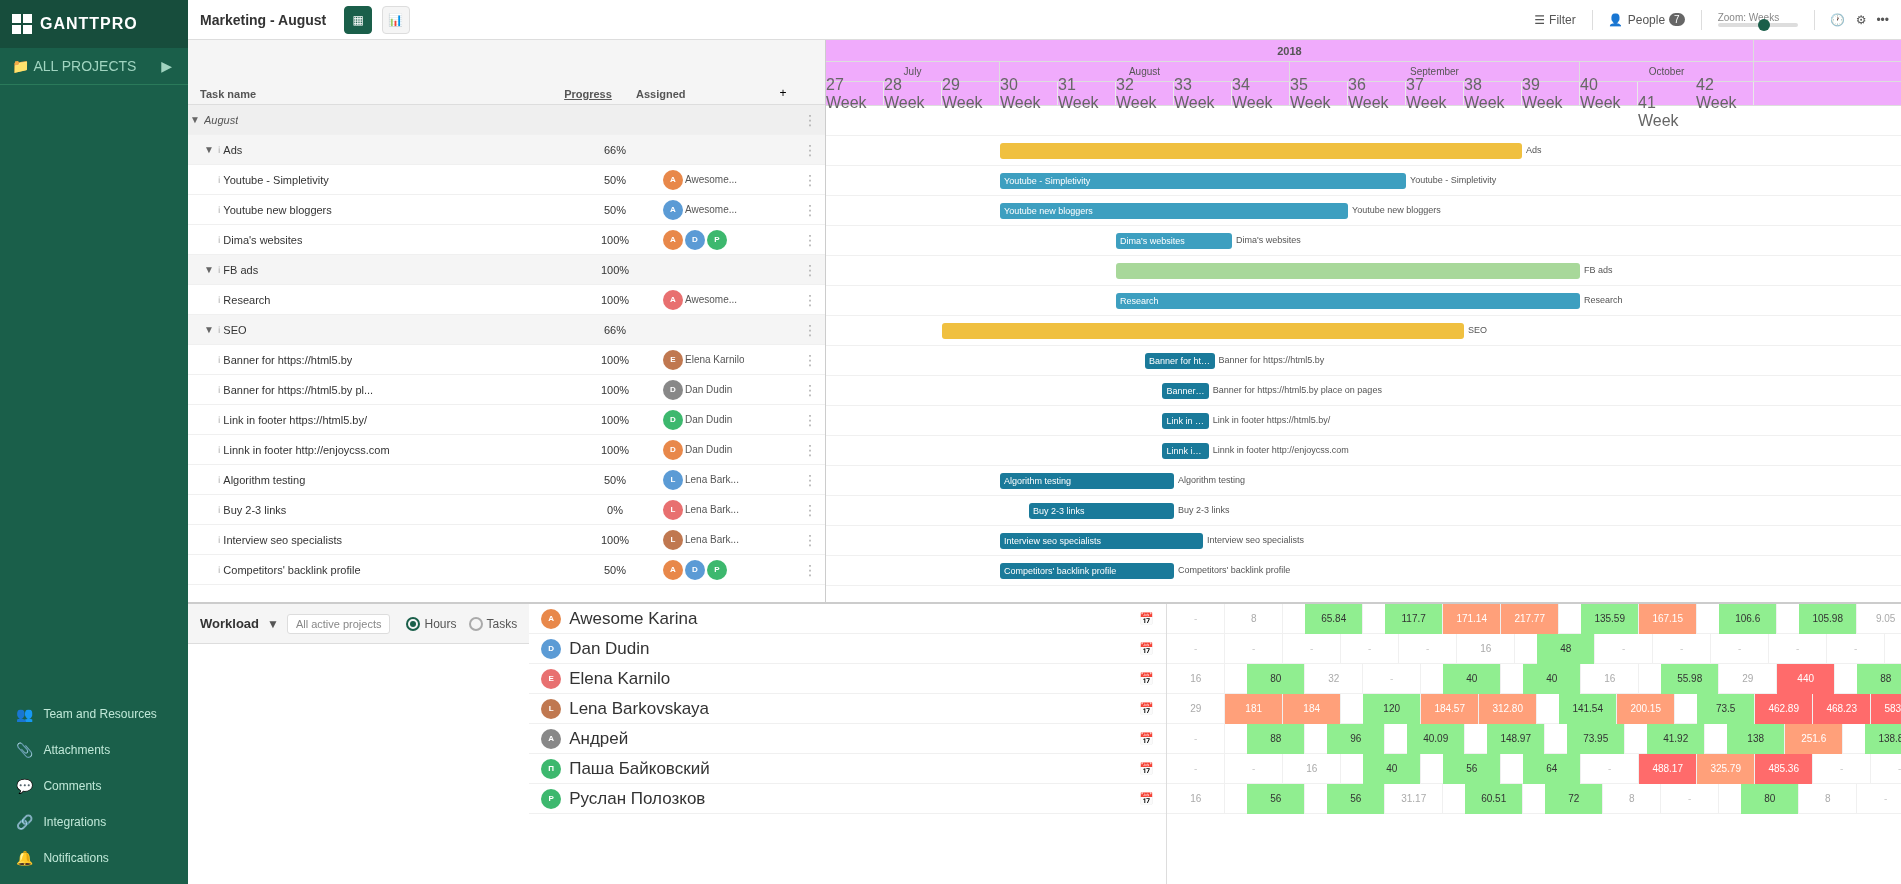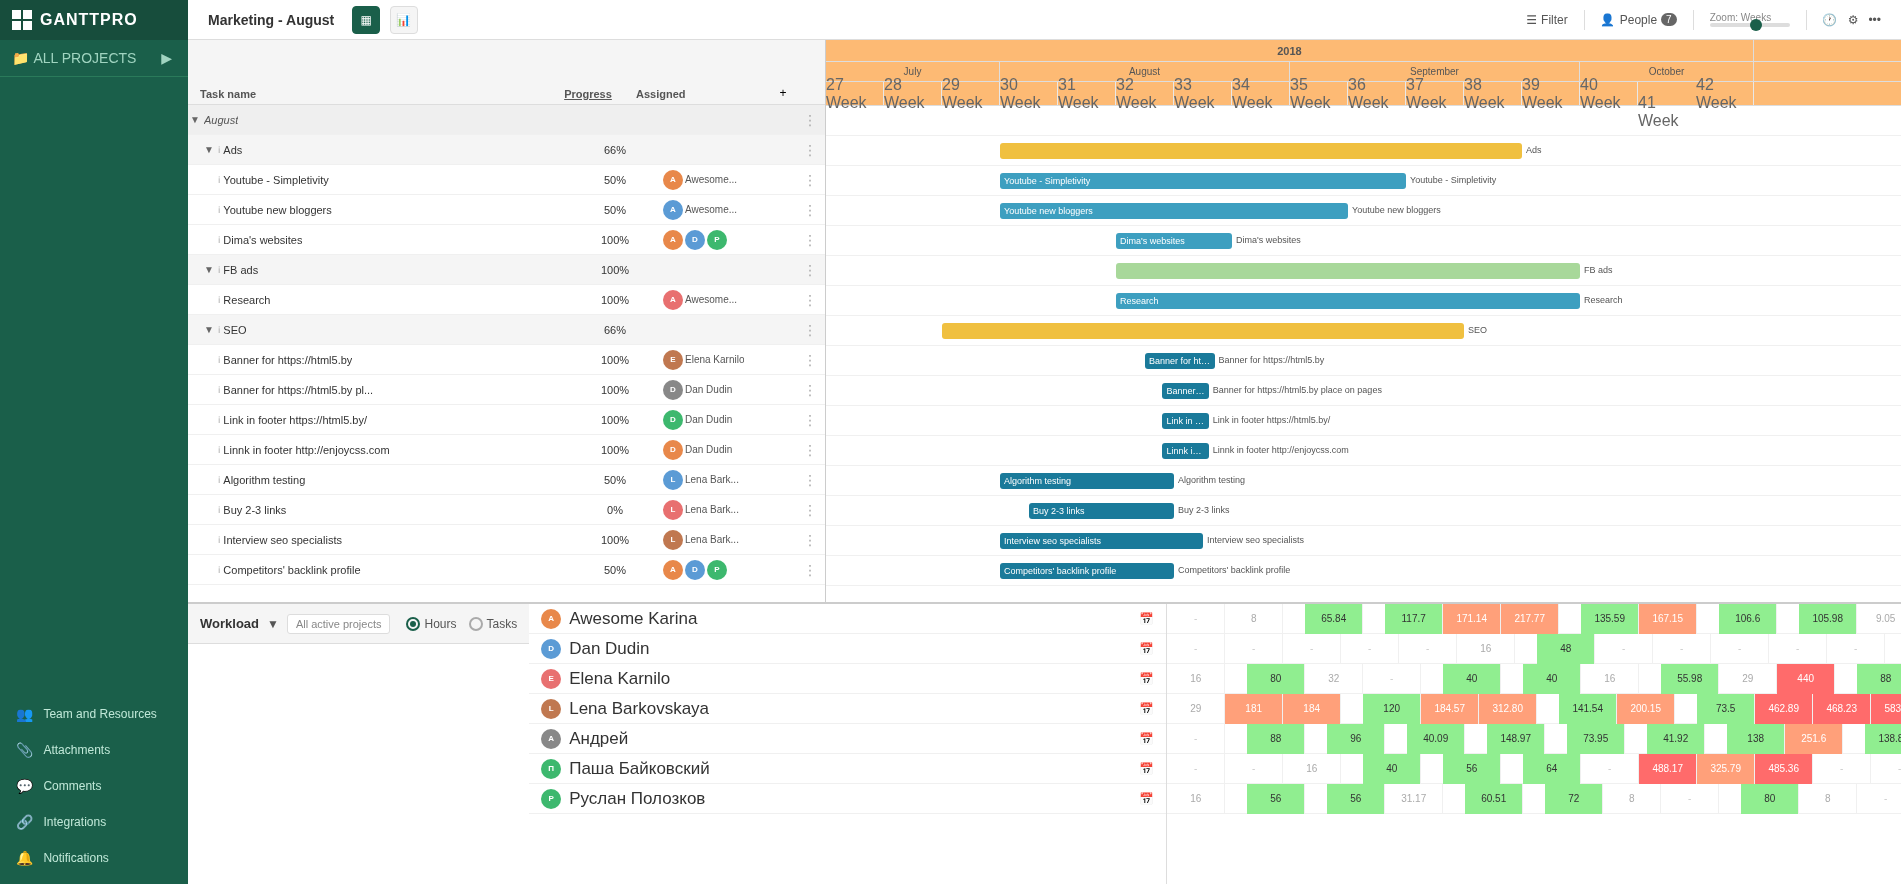--- a/index.html
+++ b/index.html
@@ -13,21 +13,21 @@
       display: flex;
       flex-direction: column;
       flex-shrink: 0;
       height: 100%;
     }
     .sidebar-logo {
       display: flex;
       align-items: center;
       padding: 10px 12px;
       background: #174d3c;
-      height: 40px;
+      height: 48px;
     }
     .sidebar-logo-icon {
       width: 20px; height: 20px; margin-right: 8px;
       display: grid; grid-template-columns: 1fr 1fr; gap: 2px;
     }
     .sidebar-logo-icon span { background: #fff; display: block; }
     .sidebar-logo-text { font-size: 16px; font-weight: bold; color: #fff; letter-spacing: 1px; }
     .sidebar-projects {
       display: flex; align-items: center; padding: 10px 12px;
       font-size: 12px; color: #a0d4c0; cursor: pointer;
@@ -43,21 +43,21 @@
     }
     .sidebar-item-icon { font-size: 14px; }
     .sidebar-item-label { font-size: 12px; color: #c0e8d8; }
 
     
     .main { flex: 1; display: flex; flex-direction: column; overflow: hidden; }
 
     
     .header {
       height: 40px; background: #fff; border-bottom: 1px solid #ddd;
-      display: flex; align-items: center; padding: 0 20px; gap: 10px;
+      display: flex; align-items: center; padding: 0 12px; gap: 10px;
     }
     .header-title { font-size: 14px; font-weight: bold; color: #333; margin-right: 8px; }
     .header-icon-btn {
       width: 28px; height: 28px; display: flex; align-items: center; justify-content: center;
       border: 1px solid #ddd; border-radius: 4px; cursor: pointer; background: #f5f5f5;
     }
     .header-icon-btn.active { background: #1a5f4a; color: #fff; border-color: #1a5f4a; }
     .header-spacer { flex: 1; }
     .header-filter, .header-people, .header-zoom, .header-icon-sm {
       display: flex; align-items: center; gap: 4px; cursor: pointer; color: #555;
@@ -106,21 +106,21 @@
     .task-progress-cell { width: 80px; text-align: center; font-size: 11px; color: #333; }
     .task-assigned-cell { width: 140px; display: flex; align-items: center; gap: 2px; padding-left: 8px; font-size: 11px; color: #555; overflow: hidden; }
     .task-more { width: 30px; text-align: center; color: #aaa; cursor: pointer; font-size: 14px; }
     .avatar {
       width: 20px; height: 20px; border-radius: 50%; display: flex; align-items: center; justify-content: center;
       font-size: 8px; color: #fff; font-weight: bold; flex-shrink: 0;
     }
 
     
     .gantt-chart { flex: 1; overflow: hidden; display: flex; flex-direction: column; background: #fff; }
-    .gantt-header { background: #fdba74; border-bottom: 1px solid #ddd; }
+    .gantt-header { background: #f0abfc; border-bottom: 1px solid #ddd; }
     .gantt-year-row { display: flex; height: 22px; border-bottom: 1px solid #ddd; }
     .gantt-year-cell { display: flex; align-items: center; justify-content: center; font-size: 11px; color: #555; font-weight: bold; border-right: 1px solid #ddd; flex-shrink: 0; }
     .gantt-month-row { display: flex; height: 20px; border-bottom: 1px solid #ddd; }
     .gantt-month-cell { display: flex; align-items: center; justify-content: center; font-size: 10px; color: #555; border-right: 1px solid #ddd; flex-shrink: 0; }
     .gantt-week-row { display: flex; height: 23px; }
     .gantt-week-cell { display: flex; align-items: center; justify-content: center; font-size: 16px; color: #666; border-right: 1px solid #e8e8e8; flex-shrink: 0; }
     .gantt-body { flex: 1; overflow: hidden; position: relative; }
     .gantt-rows { position: relative; }
     .gantt-row { height: 30px; border-bottom: 1px solid #f0f0f0; position: relative; display: flex; align-items: center; }
     .gantt-bar {

